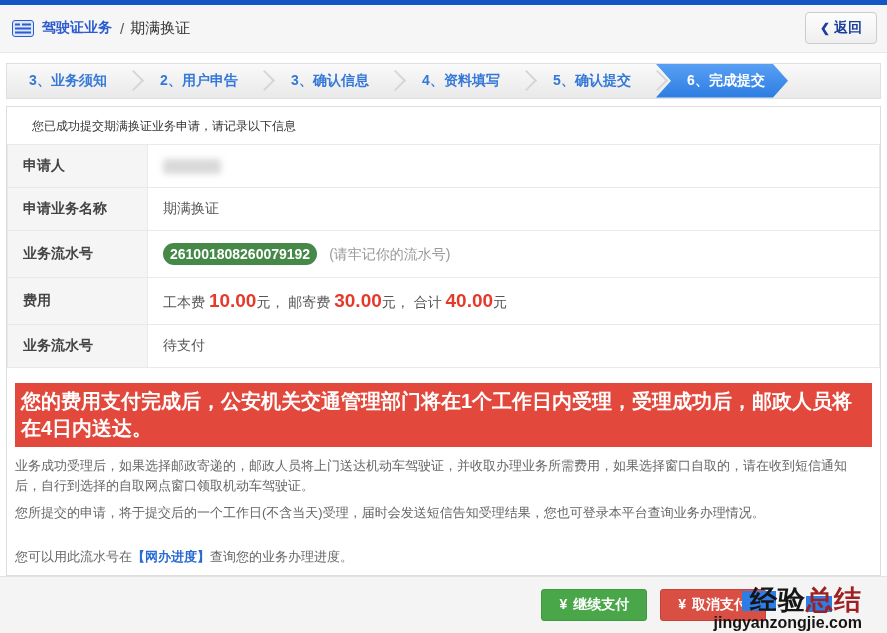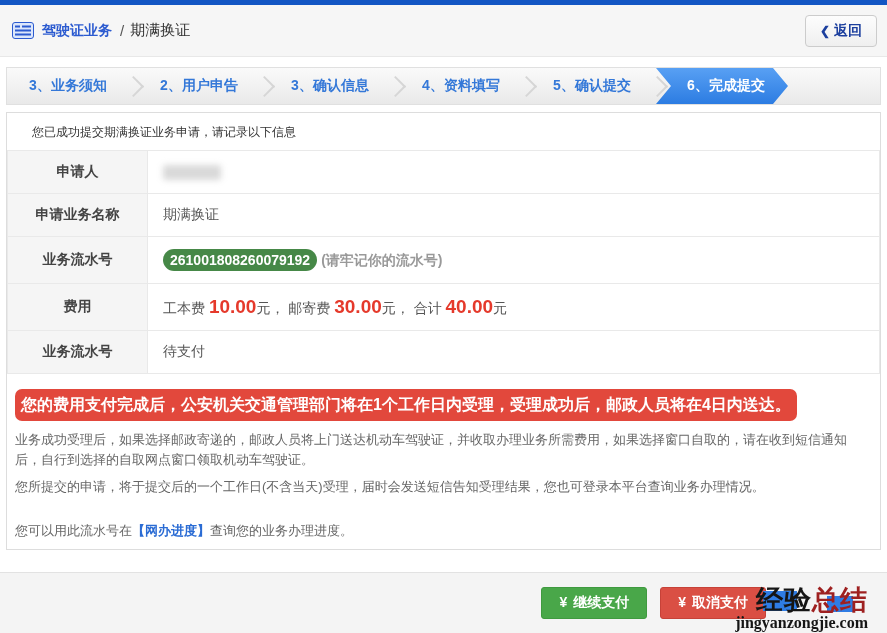--- a/index.html
+++ b/index.html
@@ -90,21 +90,21 @@
     padding: 11px 10px 9px 25px;
   }
   table.info-table {
     width: 100%;
     border-collapse: collapse;
     font-size: 14px;
   }
   .info-table th {
     width: 140px;
     background: #f5f5f5;
-    text-align: center;
+    text-align: left;
     padding: 12px 15px;
     color: #444;
     font-weight: bold;
     border: 1px solid #e9e9e9;
     white-space: nowrap;
   }
   .info-table td {
     padding: 12px 15px;
     color: #555;
     border: 1px solid #e9e9e9;
@@ -120,36 +120,35 @@
   }
   .serial-badge {
     display: inline-block;
     background: #468847;
     color: #fff;
     font-weight: bold;
     font-size: 14px;
     padding: 3px 7px;
     border-radius: 11px;
   }
-  .serial-note { color: #999; margin-left: 4px; font-weight: bold; }
+  .serial-note { color: #999; margin-left: 12px; }
   .fee-num {
     color: #e5392b;
     font-size: 19px;
     font-weight: bold;
   }
   .warning-banner {
     display: inline-block;
     background: #e2483c;
     color: #fff;
-    font-size: 16px;
+    font-size: 20px;
     font-weight: bold;
     padding: 5px 6px;
     margin: 15px 8px 2px;
     line-height: 1.35;
-    border-radius: 7px;
   }
   .para {
     color: #666;
     font-size: 13px;
     line-height: 1.55;
     padding: 0 10px 0 8px;
     margin-top: 7px;
   }
   .para-progress { margin-top: 24px; }
   .progress-link { color: #2b6cd4; font-weight: bold; }
@@ -175,27 +174,26 @@
     display: inline-flex;
     align-items: center;
     gap: 6px;
     line-height: 1.1;
   }
   .btn-green { background: #49a749; border: 1px solid #3f9a3f; }
   .btn-red   { background: #da4f44; border: 1px solid #c64238; }
   
   .watermark {
     position: absolute;
-    right: 19px;
+    right: 25px;
     bottom: 2px;
     text-align: right;
     line-height: 1;
     z-index: 5;
     pointer-events: none;
-    font-family: Liberation Serif, serif;
   }
   .wm-line1 { position: relative; font-size: 27px; font-weight: 900; letter-spacing: 1px; }
   .wm-line1::before {
     content: "";
     position: absolute;
     left: 28px; top: 4px;
     width: 34px; height: 20px;
     background: #2f7ce4;
     z-index: -1;
   }

